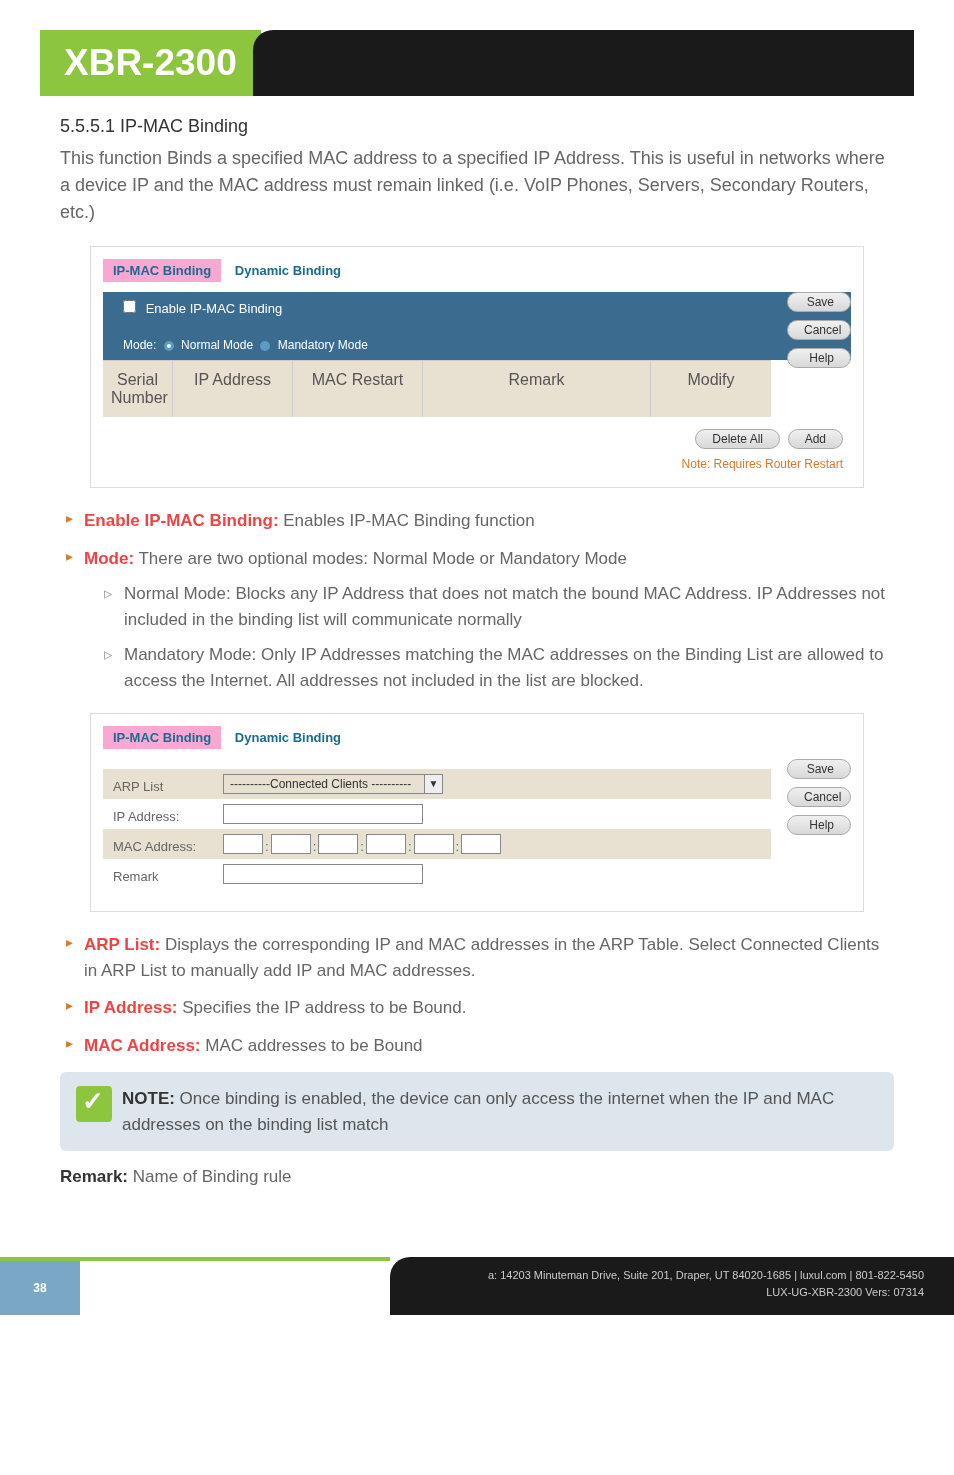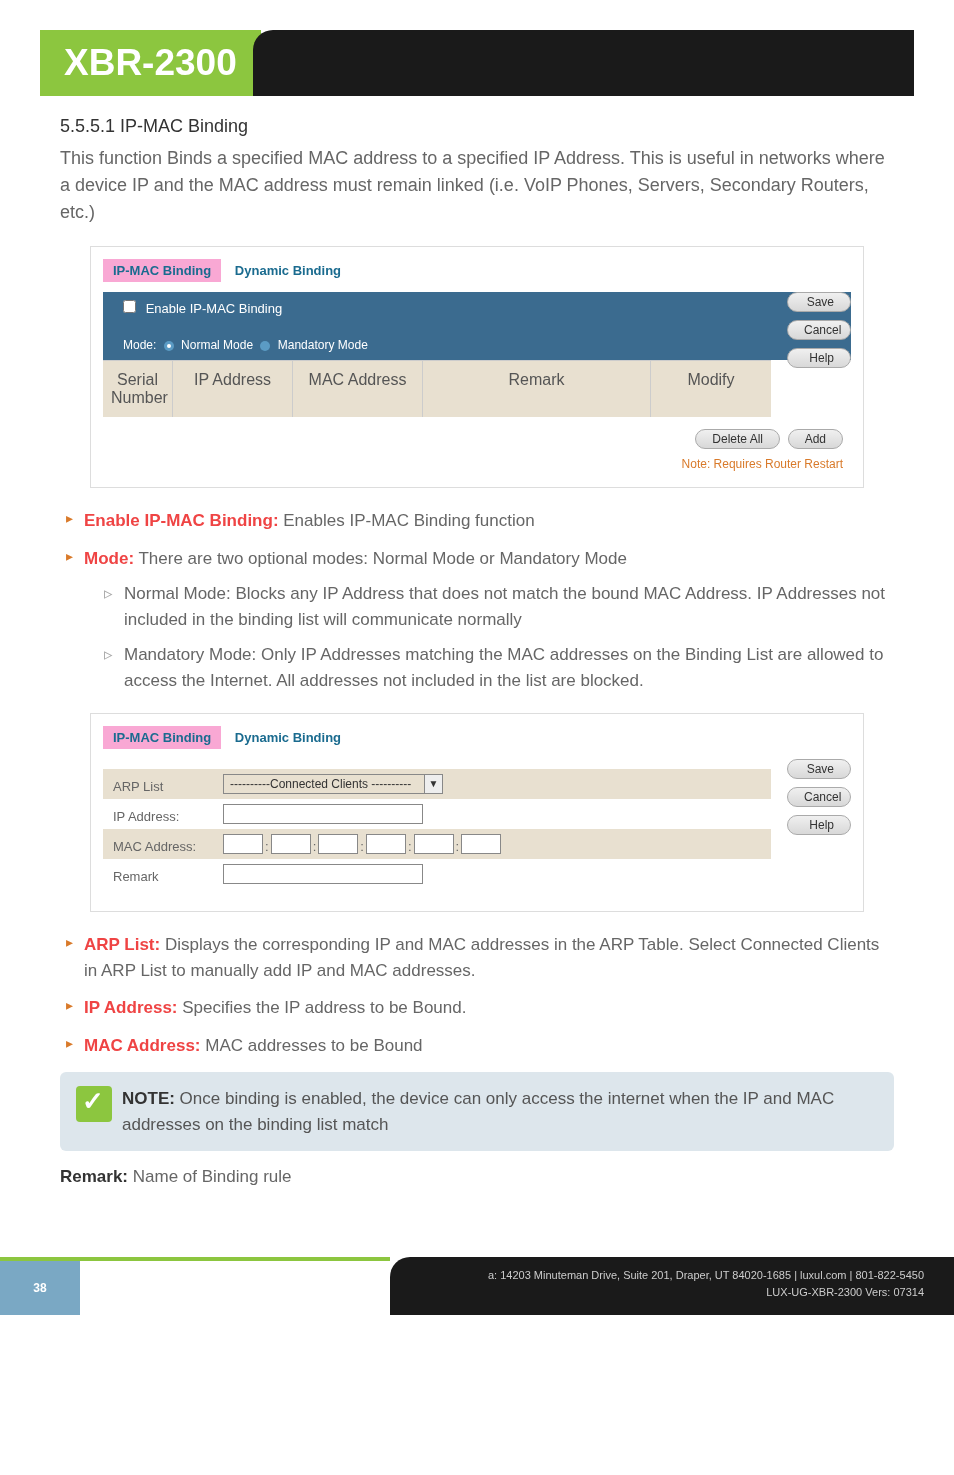--- a/index.html
+++ b/index.html
@@ -106,21 +106,21 @@
           <span>Mode:</span>
           <span class="radio-dot selected"></span>
           <span>Normal Mode</span>
           <span class="radio-dot"></span>
           <span>Mandatory Mode</span>
         </div>
       </div>
       <div class="table-row">
         <div class="table-cell c1">Serial Number</div>
         <div class="table-cell c2">IP Address</div>
-        <div class="table-cell c3">MAC Address</div>
+        <div class="table-cell c3">MAC Restart</div>
         <div class="table-cell c4">Remark</div>
         <div class="table-cell c5">Modify</div>
       </div>
       <div class="button-row">
         <span class="ui-btn">Delete All</span>
         <span class="ui-btn">Add</span>
       </div>
       <div class="note-text">Note: Requires Router Restart</div>
     </div>
   </div>

